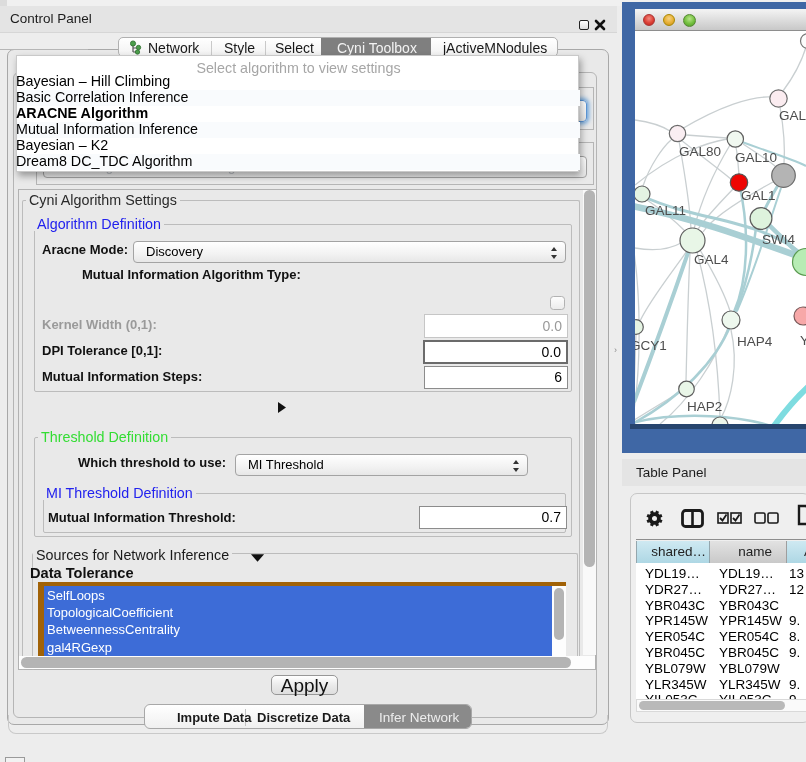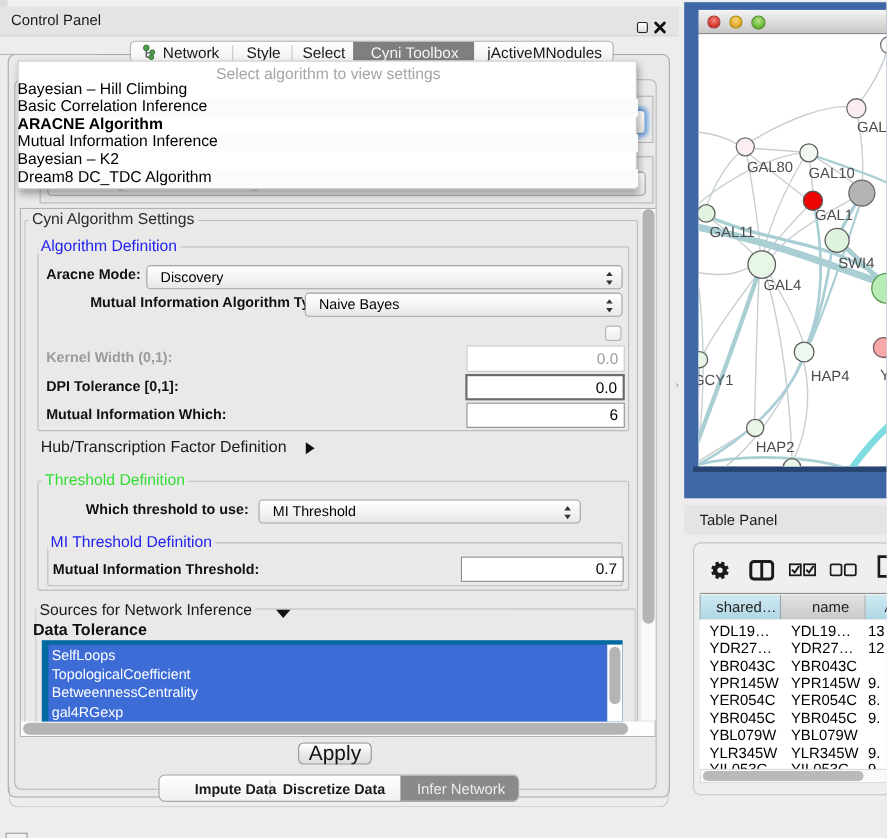--- a/index.html
+++ b/index.html
@@ -75,39 +75,32 @@
 
   <div class="lbl abs" style="left:42px;top:242px;">Aracne Mode:</div>
   <div class="combo" style="left:133px;top:241px;width:433px;">
     <div class="ctext">Discovery</div>
     <svg class="carr" viewBox="0 0 8 14">
         <path d="M4 1 L7 5 L1 5 Z M4 13 L7 9 L1 9 Z" fill="#333"></path>
       </svg>
   </div>
 
   <div class="lbl abs" style="left:42px;top:267px;margin-left:40px;">Mutual Information Algorithm Type:</div>
-  <div class="combo" style="left:277px;top:266px;width:289px;">
-    <div class="ctext">Naive Bayes</div>
-    <svg class="carr" viewBox="0 0 8 14">
-        <path d="M4 1 L7 5 L1 5 Z M4 13 L7 9 L1 9 Z" fill="#333"></path>
-      </svg>
-  </div>
 
   <div class="abs" style="left:550px;top:296px;width:15px;height:14px;border:1px solid #b2b2b2;border-radius:3.5px;background:linear-gradient(#fdfdfd,#ececec);"></div>
 
   <div class="lbl dis abs" style="left:42px;top:317px;">Kernel Width (0,1):</div>
   <div class="tfield" style="left:424px;top:314px;width:144px;height:24px;border:1px solid #c6c6c6;color:#9a9a9a;padding:3px 5px 0 0;">0.0</div>
 
   <div class="lbl abs" style="left:42px;top:343px;">DPI Tolerance [0,1]:</div>
   <div class="tfield" style="left:423px;top:340px;width:145px;height:24px;border:2px solid #6b6b6b;padding:2px 5px 0 0;">0.0</div>
 
-  <div class="lbl abs" style="left:42px;top:369px;">Mutual Information Which:</div>
+  <div class="lbl abs" style="left:42px;top:369px;">Mutual Information Steps:</div>
   <div class="tfield" style="left:424px;top:366px;width:144px;height:23px;border:1px solid #8c8c8c;padding:2px 5px 0 0;">6</div>
 
-  <div class="abs" style="left:37px;top:399px;font-size:14.5px;color:#1a1a1a;">Hub/Transcription Factor Definition</div>
   <svg class="abs" style="left:276px;top:401px;" width="12" height="13" viewBox="0 0 12 13">
       <path d="M2 1 L10 6.5 L2 12 Z" fill="#111"></path>
     </svg>
 
   <div class="group" style="left:34px;top:437px;width:538px;height:100px;"></div>
   <div class="gtitle" style="left:38px;top:430px;color:#33dd33;">Threshold Definition</div>
 
   <div class="lbl abs" style="left:78px;top:455px;">Which threshold to use:</div>
   <div class="combo" style="left:235px;top:454px;width:293px;">
     <div class="ctext">MI Threshold</div>
@@ -123,21 +116,21 @@
   <div class="tfield" style="left:419px;top:506px;width:148px;height:23px;border:1px solid #8c8c8c;padding:2px 5px 0 0;">0.7</div>
 
   <div class="group" style="left:32px;top:553px;width:546px;height:117px;border-bottom:none;"></div>
   <div class="gtitle" style="left:33px;top:548px;color:#1a1a1a;">Sources for Network Inference</div>
   <svg class="abs" style="left:250px;top:553px;" width="15" height="10" viewBox="0 0 16 10">
       <path d="M1 1 L15 1 L8 9 Z" fill="#111"></path>
     </svg>
 
   <div class="lbl abs" style="left:30px;top:565px;font-size:14.6px;">Data Tolerance</div>
 
-  <div class="abs" style="left:38px;top:582px;width:528px;height:76px;background:#0369a1;overflow:hidden;">
+  <div class="abs" style="left:38px;top:582px;width:528px;height:76px;background:#a16207;overflow:hidden;">
     <div class="abs" style="left:6px;top:4px;width:508px;height:70px;background:#3d6cd7;"></div>
     <div class="abs" style="left:9px;top:5px;font-size:13px;color:#fff;line-height:17.2px;">SelfLoops<br>TopologicalCoefficient<br>BetweennessCentrality<br>gal4RGexp</div>
 
     <div class="abs" style="left:514px;top:4px;width:14px;height:70px;background:#fdfdfd;">
       <div class="abs" style="left:2px;top:2px;width:10px;height:52px;background:#b4b4b4;border-radius:5px;"></div>
     </div>
   </div>
 
   <div class="abs" style="left:19px;top:656px;width:576px;height:13px;background:#fdfdfd;">
     <div class="abs" style="left:2px;top:1px;width:550px;height:11px;background:#b4b4b4;border-radius:5.5px;"></div>

